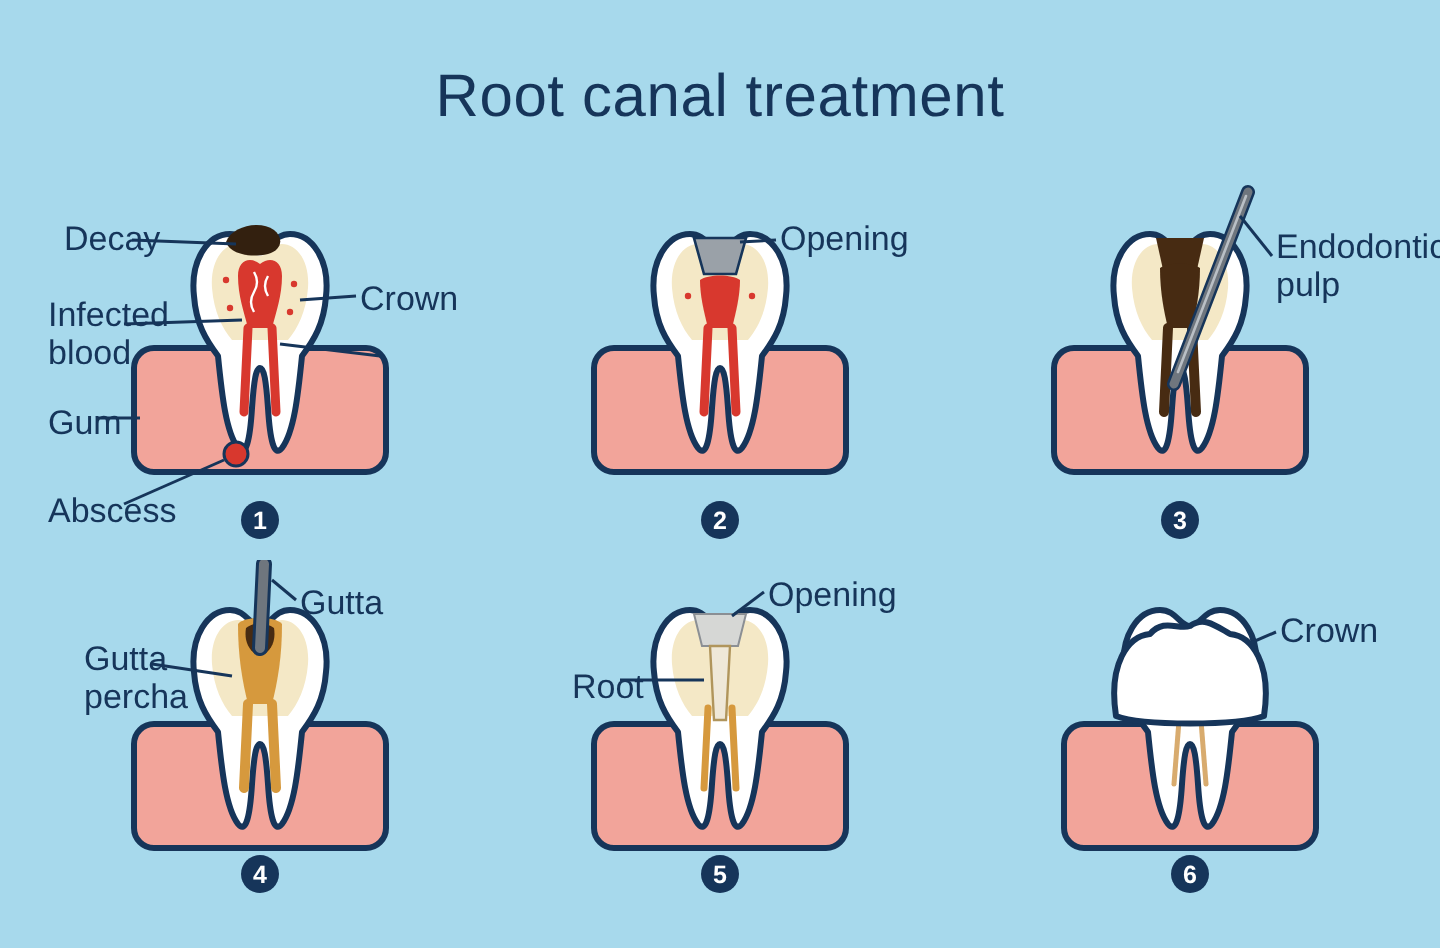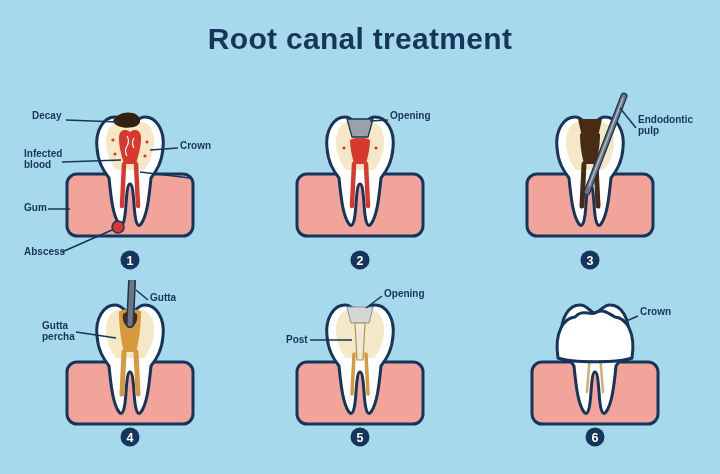--- a/index.html
+++ b/index.html
@@ -1,24 +1,24 @@
 <!DOCTYPE html>
 <html><head>
 <meta charset="utf-8">
 <style>
   html,body{margin:0;padding:0;}
   body{font-family:"Liberation Sans",sans-serif;}
   .stage{position:relative;width:720px;height:474px;background:#a7d9ec;overflow:hidden;}
-  .title{position:absolute;top:22px;left:0;width:720px;text-align:center;
-         font-size:30px;font-weight:700;color:#16355a;letter-spacing:.3px;}
+  .title{position:absolute;top:32px;left:0;width:720px;text-align:center;
+         font-size:30px;font-weight:400;color:#16355a;letter-spacing:.3px;}
   .panel{position:absolute;width:240px;height:195px;}
   #p1{left:0;top:92px} #p2{left:240px;top:92px} #p3{left:480px;top:92px}
   #p4{left:0;top:280px} #p5{left:240px;top:280px} #p6{left:480px;top:280px}
   .panel svg{position:absolute;left:0;top:0;}
-  .lbl{position:absolute;font-size:10px;font-weight:700;color:#16355a;
+  .lbl{position:absolute;font-size:17px;font-weight:400;color:#16355a;
        line-height:1.12;white-space:pre-line;}
   .ll{stroke:#16355a;stroke-width:1.5;}
   .tooth{fill:#ffffff;stroke:#16355a;stroke-width:3;stroke-linejoin:round;}
   .gum{fill:#f2a49a;stroke:#16355a;stroke-width:3;}
   .dentin{fill:#f4e8c6;}
   .pulp{fill:#d8382e;}
   .canal{stroke:#d8382e;stroke-width:4.5;stroke-linecap:round;fill:none;}
   .badge{fill:#16355a;}
   .badge-num{fill:#ffffff;font-size:12.5px;font-weight:bold;text-anchor:middle;}
 </style>
@@ -143,21 +143,21 @@
         <path d="M 6,48 L 8,88" stroke="#d6993d" stroke-width="3.5" stroke-linecap="round" fill="none"></path>
         <path d="M -13,1 L 13,1 L 9,17 L -9,17 Z" fill="#d6d7d5" stroke="#8b8f94" stroke-width="1"></path>
         <path d="M -5,17 L 5,17 L 3,54 L -3,54 Z" fill="#efe8d8" stroke="#b0955c" stroke-width="1.2"></path>
       </g>
       <line class="ll" x1="142" y1="16" x2="126" y2="28"></line>
       <line class="ll" x1="70" y1="60" x2="112" y2="60"></line>
       <circle class="badge" cx="120" cy="157" r="9.5"></circle>
       <text class="badge-num" x="120" y="161.5" font-family="Liberation Sans, sans-serif">5</text>
     </svg>
     <div class="lbl" style="left:144px;top:8px">Opening</div>
-    <div class="lbl" style="left:46px;top:54px">Post</div>
+    <div class="lbl" style="left:46px;top:54px">Root</div>
   </div>
 
   <div class="panel" id="p6">
     <svg width="240" height="190" viewBox="0 0 240 190">
       <rect class="gum" x="52" y="82" width="126" height="62" rx="10"></rect>
       <g transform="translate(115,26)">
         <path class="tooth" d="M -33,30 C -35,12 -26,-1 -15,-1 C -7,-1 -5,7 0,7 C 5,7 7,-1 15,-1 C 26,-1 35,12 33,30 C 32,44 27,52 21,60 C 19,80 17,98 11,106 C 7,111 5,102 4,86 C 3,72 2,66 0,66 C -2,66 -3,72 -4,86 C -5,102 -7,111 -11,106 C -17,98 -19,80 -21,60 C -27,52 -32,44 -33,30 Z"></path>
         <path d="M -5,48 L -8,86" stroke="#d8ab6e" stroke-width="2.5" stroke-linecap="round" fill="none"></path>
         <path d="M 5,48 L 8,86" stroke="#d8ab6e" stroke-width="2.5" stroke-linecap="round" fill="none"></path>
         <path d="M -37,52 C -41,26 -31,12 -20,11 C -13,3 -6,9 0,7 C 7,2 13,7 20,11 C 31,12 41,26 37,52 C 24,57 -24,57 -37,52 Z" fill="#ffffff" stroke="#16355a" stroke-width="3" stroke-linejoin="round"></path>

